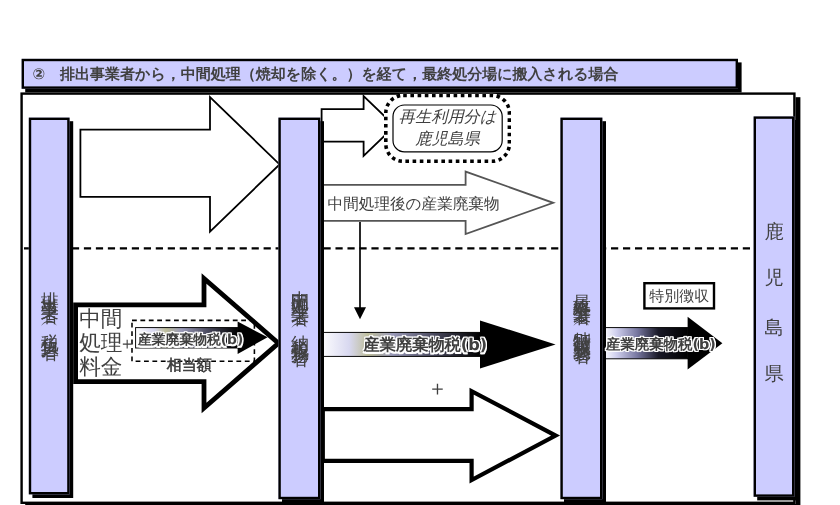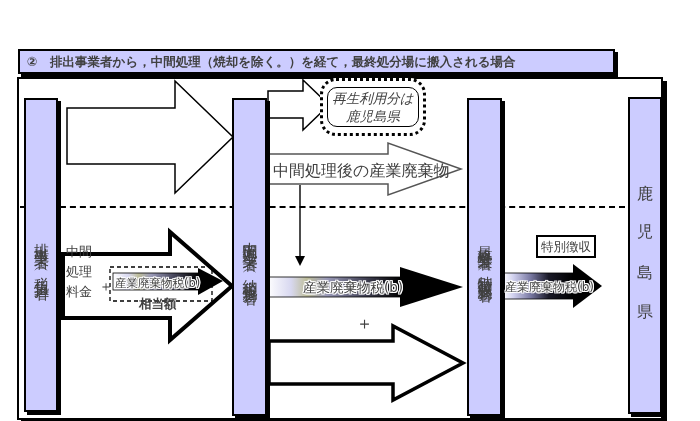--- a/index.html
+++ b/index.html
@@ -56,47 +56,47 @@
     left:320px; top:42px; width:106px; height:58px;
     border:3px dotted #000; border-radius:16px; background:#fff;
     z-index:4; display:flex; box-sizing:border-box;font-style:italic;
   }
   #cloud-inner {
     margin:auto; border:1px solid #000; border-radius:10px;
     padding:1px 4px; font-size:13.5px; line-height:1.35; text-align:center;
     white-space:nowrap;
   }
 
-  #lbl-after-treatment { left:273px; top:125px; font-size:16px; }
+  #lbl-after-treatment { left:273px; top:125px; font-size:13px; }
   #lbl-tax-rate { left:266px; top:183px; font-size:13px; background:#fff; padding:0 2px; }
 
   #badge-special-collection {
     left:393px; top:196px; width:62px; height:19px;
     border:2px solid #000; background:#fff; box-shadow:2px 2px 0 #999;
     font-size:12.5px; font-weight:bold; text-align:center; line-height:19px; z-index:4;
   }
   #badge-report-pay {
     left:536px; top:199px; width:56px; height:19px;
     border:2px solid #000; background:#fff;
     font-size:12.5px; text-align:center; line-height:19px; z-index:4;
   }
 
   .halo {
-    font-weight:normal;
+    font-weight:bold;
     text-shadow:1px 0 #fff,-1px 0 #fff,0 1px #fff,0 -1px #fff,
                 1px 1px #fff,-1px -1px #fff,1px -1px #fff,-1px 1px #fff;
   }
   #lbl-waste-tax-mid   { left:303px; top:243px; font-size:13.5px; }
   #lbl-waste-tax-mini  { left:115px; top:240px; font-size:11.5px; }
   #lbl-waste-tax-right { left:505px; top:243px; font-size:12px; }
 
   #lbl-plus-mid { left:356px; top:276px; font-size:17px; }
   #lbl-final-fee { left:300px; top:317px; font-size:15px; }
 
-  #lbl-intermediate-fee { left:66px; top:206px; font-size:13px; line-height:20px; z-index:4; position:absolute; }
+  #lbl-intermediate-fee { left:66px; top:221px; font-size:18px; line-height:20px; z-index:4; position:absolute; }
   #lbl-plus-int { left:99px; top:242px; font-size:14px; }
   #lbl-equivalent { left:139px; top:260px; font-size:12.5px; font-weight:bold; }
 </style>
 </head>
 <body>
 
 <div id="canvas">
 
   <div class="abs" id="title-bar">②　排出事業者から，中間処理（焼却を除く。）を経て，最終処分場に搬入される場合</div>
 

